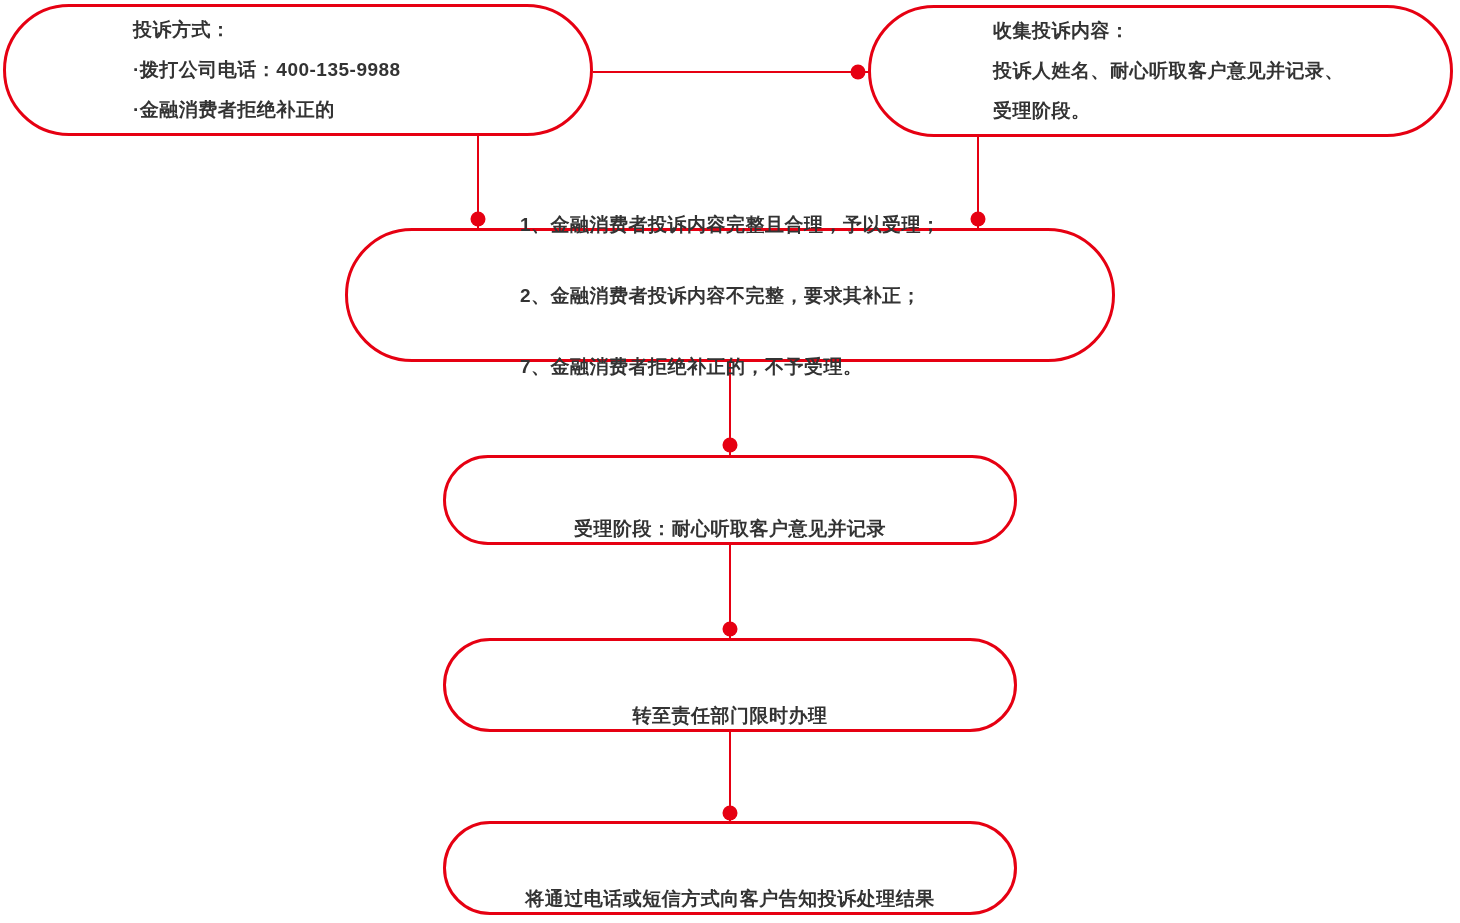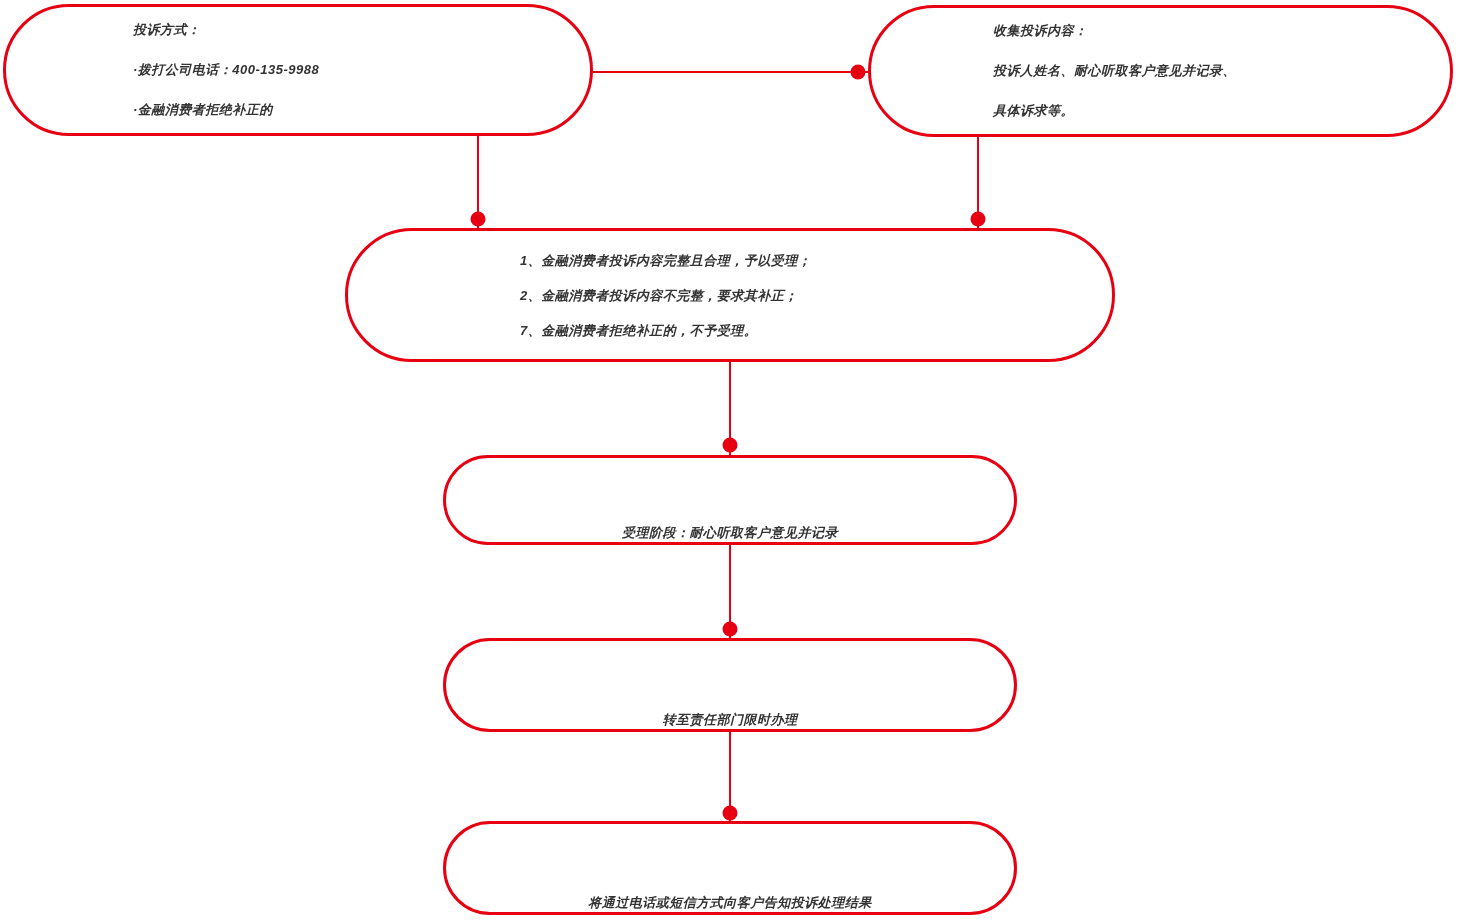--- a/index.html
+++ b/index.html
@@ -6,32 +6,31 @@
   * { margin:0; padding:0; box-sizing:border-box; }
   html,body { background:var(--bg); }
   body { font-family:"Liberation Sans","DejaVu Sans",sans-serif; }
   .canvas {
     position:relative; width:1460px; height:923px;
     background:var(--bg); overflow:hidden;
   }
   .node {
     position:absolute; background:var(--bg);
     border:3px solid var(--accent); border-radius:999px;
-    color:var(--text); font-weight:bold; font-size:13px;
+    color:var(--text); font-weight:bold; font-size:19px;
     letter-spacing:0.5px;
-    font-style:italic;
   }
   .node--multiline { display:flex; flex-direction:column; justify-content:center; }
   .node--center { display:flex; align-items:flex-end; justify-content:center; text-align:center; }
   .node-line { white-space:nowrap; }
   .n1 { left:3px;   top:4px;   width:590px; height:132px; padding-left:127px; }
   .n1 .node-line { line-height:40px; }
   .n2 { left:868px; top:5px;   width:585px; height:132px; padding-left:122px; }
   .n2 .node-line { line-height:40px; }
-  .n3 { left:345px; top:228px; width:770px; height:134px; padding-left:172px; }
+  .n3 { left:345px; top:228px; width:770px; height:134px; padding-left:172px;gap:36px; }
   .n3 .node-line { line-height:35px; }
   .n4 { left:443px; top:455px; width:574px; height:90px; }
   .n5 { left:443px; top:638px; width:574px; height:94px; }
   .n6 { left:443px; top:821px; width:574px; height:94px; }
   .line { position:absolute; background:var(--accent); }
   .line--h { height:2px; }
   .line--v { width:2px; }
   .lh1 { left:593px; top:71px;  width:277px; }
   .lv1 { left:477px; top:136px; height:92px; }
   .lv2 { left:977px; top:137px; height:91px; }
@@ -70,21 +69,21 @@
 
   <div class="node node--multiline n1">
     <div class="node-line">投诉方式：</div>
     <div class="node-line">·拨打公司电话：400-135-9988</div>
     <div class="node-line">·金融消费者拒绝补正的</div>
   </div>
 
   <div class="node node--multiline n2">
     <div class="node-line">收集投诉内容：</div>
     <div class="node-line">投诉人姓名、耐心听取客户意见并记录、</div>
-    <div class="node-line">具体诉求等。</div>
+    <div class="node-line">受理阶段。</div>
   </div>
 
   <div class="node node--multiline n3">
     <div class="node-line">1、金融消费者投诉内容完整且合理，予以受理；</div>
     <div class="node-line">2、金融消费者投诉内容不完整，要求其补正；</div>
     <div class="node-line">7、金融消费者拒绝补正的，不予受理。</div>
   </div>
 
   <div class="node node--center n4">
     <div class="node-line">受理阶段：耐心听取客户意见并记录</div>

